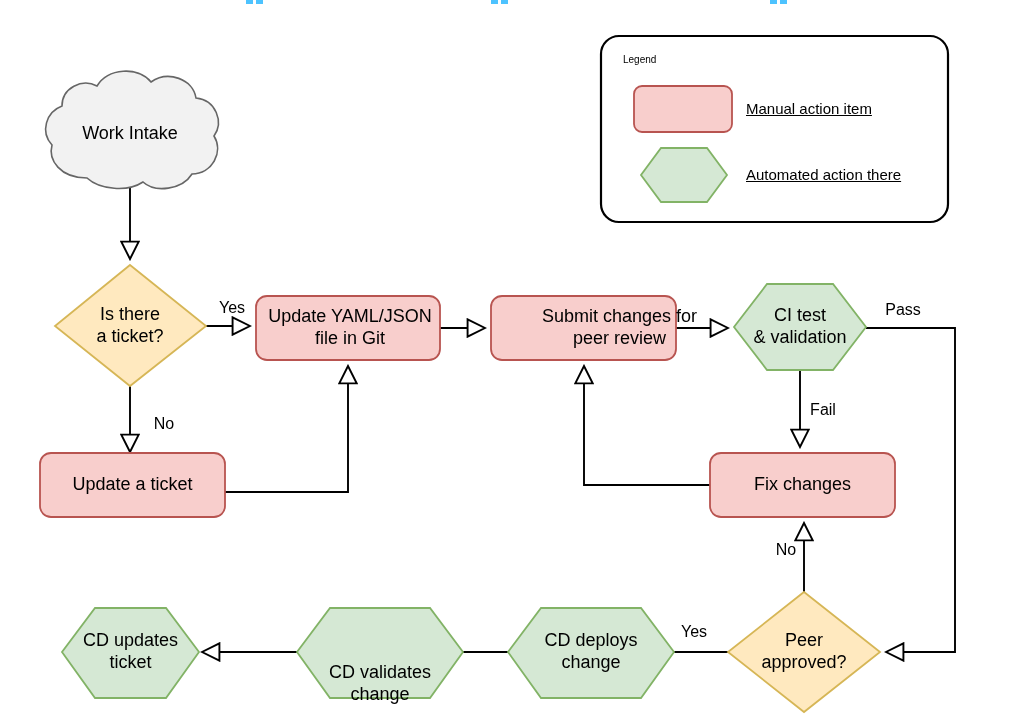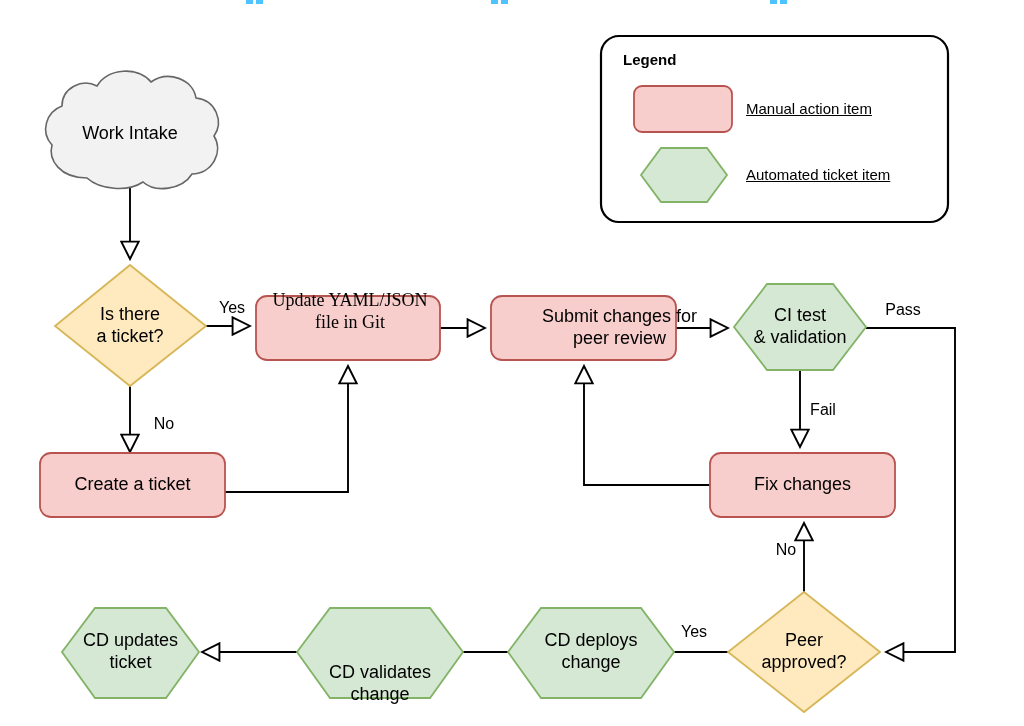--- a/index.html
+++ b/index.html
@@ -17,21 +17,21 @@
     color:#000000;
     font-family:"Liberation Sans", sans-serif;
     text-align:center;
     line-height:1.22;
     white-space:pre-line;
     pointer-events:none;
     display:flex;align-items:center;justify-content:center;
   }
   .node-label{font-size:18px;}
   .edge-label{font-size:16px;}
-  .legend-title{font-size:15px;font-weight:bold;text-align:right;justify-content:flex-start;}
+  .legend-title{font-size:10px;font-weight:normal;text-align:right;justify-content:flex-start;}
   .legend-item-label{font-size:15px;text-align:right;justify-content:flex-start;text-decoration:underline;}
 </style>
 </head>
 <body>
 
 <svg id="canvas" viewBox="0 0 1024 726" xmlns="http://www.w3.org/2000/svg">
   <defs>
     <marker id="arrowOpen" viewBox="0 0 12 12" refX="11" refY="6" markerWidth="11" markerHeight="11" orient="auto-start-reverse">
       <path d="M1 1 L11 6 L1 11 z" fill="#ffffff" stroke="#000000" stroke-width="1.1"></path>
     </marker>
@@ -109,23 +109,23 @@
   <rect x="601" y="36" width="347" height="186" rx="18" ry="18" fill="#ffffff" stroke="#000000" stroke-width="2.2"></rect>
   <rect x="634" y="86" width="98" height="46" rx="8" ry="8" fill="#f8cecc" stroke="#b85450" stroke-width="1.8"></rect>
   <polygon points="661,148 707,148 727,175 707,202 661,202 641,175" fill="#d5e8d4" stroke="#82b366" stroke-width="1.8"></polygon>
 </svg>
 
 <div class="lbl node-label" style="left:62px;top:108px;width:136px;height:52px;">Work Intake</div>
 
 <div class="lbl node-label" style="left:66px;top:300px;width:128px;height:52px;">Is there
 a ticket?</div>
 
-<div class="lbl node-label" style="left:42px;top:459px;width:181px;height:52px;">Create a ticket</div>
+<div class="lbl node-label" style="left:42px;top:459px;width:181px;height:52px;">Update a ticket</div>
 
-<div class="lbl node-label" style="left:258px;top:286px;width:184px;height:52px;font-family:Liberation Serif, serif;">Update YAML/JSON
+<div class="lbl node-label" style="left:258px;top:302px;width:184px;height:52px;">Update YAML/JSON
 file in Git</div>
 
 <div class="lbl node-label" style="left:493px;top:302px;width:181px;height:52px;padding-left:36px;">Submit changes for
 peer review</div>
 
 <div class="lbl node-label" style="left:744px;top:301px;width:112px;height:52px;">CI test
 &amp; validation</div>
 
 <div class="lbl node-label" style="left:712px;top:459px;width:181px;height:52px;">Fix changes</div>
 
@@ -150,13 +150,13 @@
 <div class="lbl edge-label" style="left:805px;top:400px;width:36px;height:20px;">Fail</div>
 
 <div class="lbl edge-label" style="left:768px;top:540px;width:36px;height:20px;">No</div>
 
 <div class="lbl edge-label" style="left:674px;top:622px;width:40px;height:20px;">Yes</div>
 
 <div class="lbl legend-title" style="left:623px;top:48px;width:160px;height:24px;">Legend</div>
 
 <div class="lbl legend-item-label" style="left:746px;top:96px;width:200px;height:26px;">Manual action item</div>
 
-<div class="lbl legend-item-label" style="left:746px;top:162px;width:210px;height:26px;">Automated ticket item</div>
+<div class="lbl legend-item-label" style="left:746px;top:162px;width:210px;height:26px;">Automated action there</div>
 
 </body></html>

